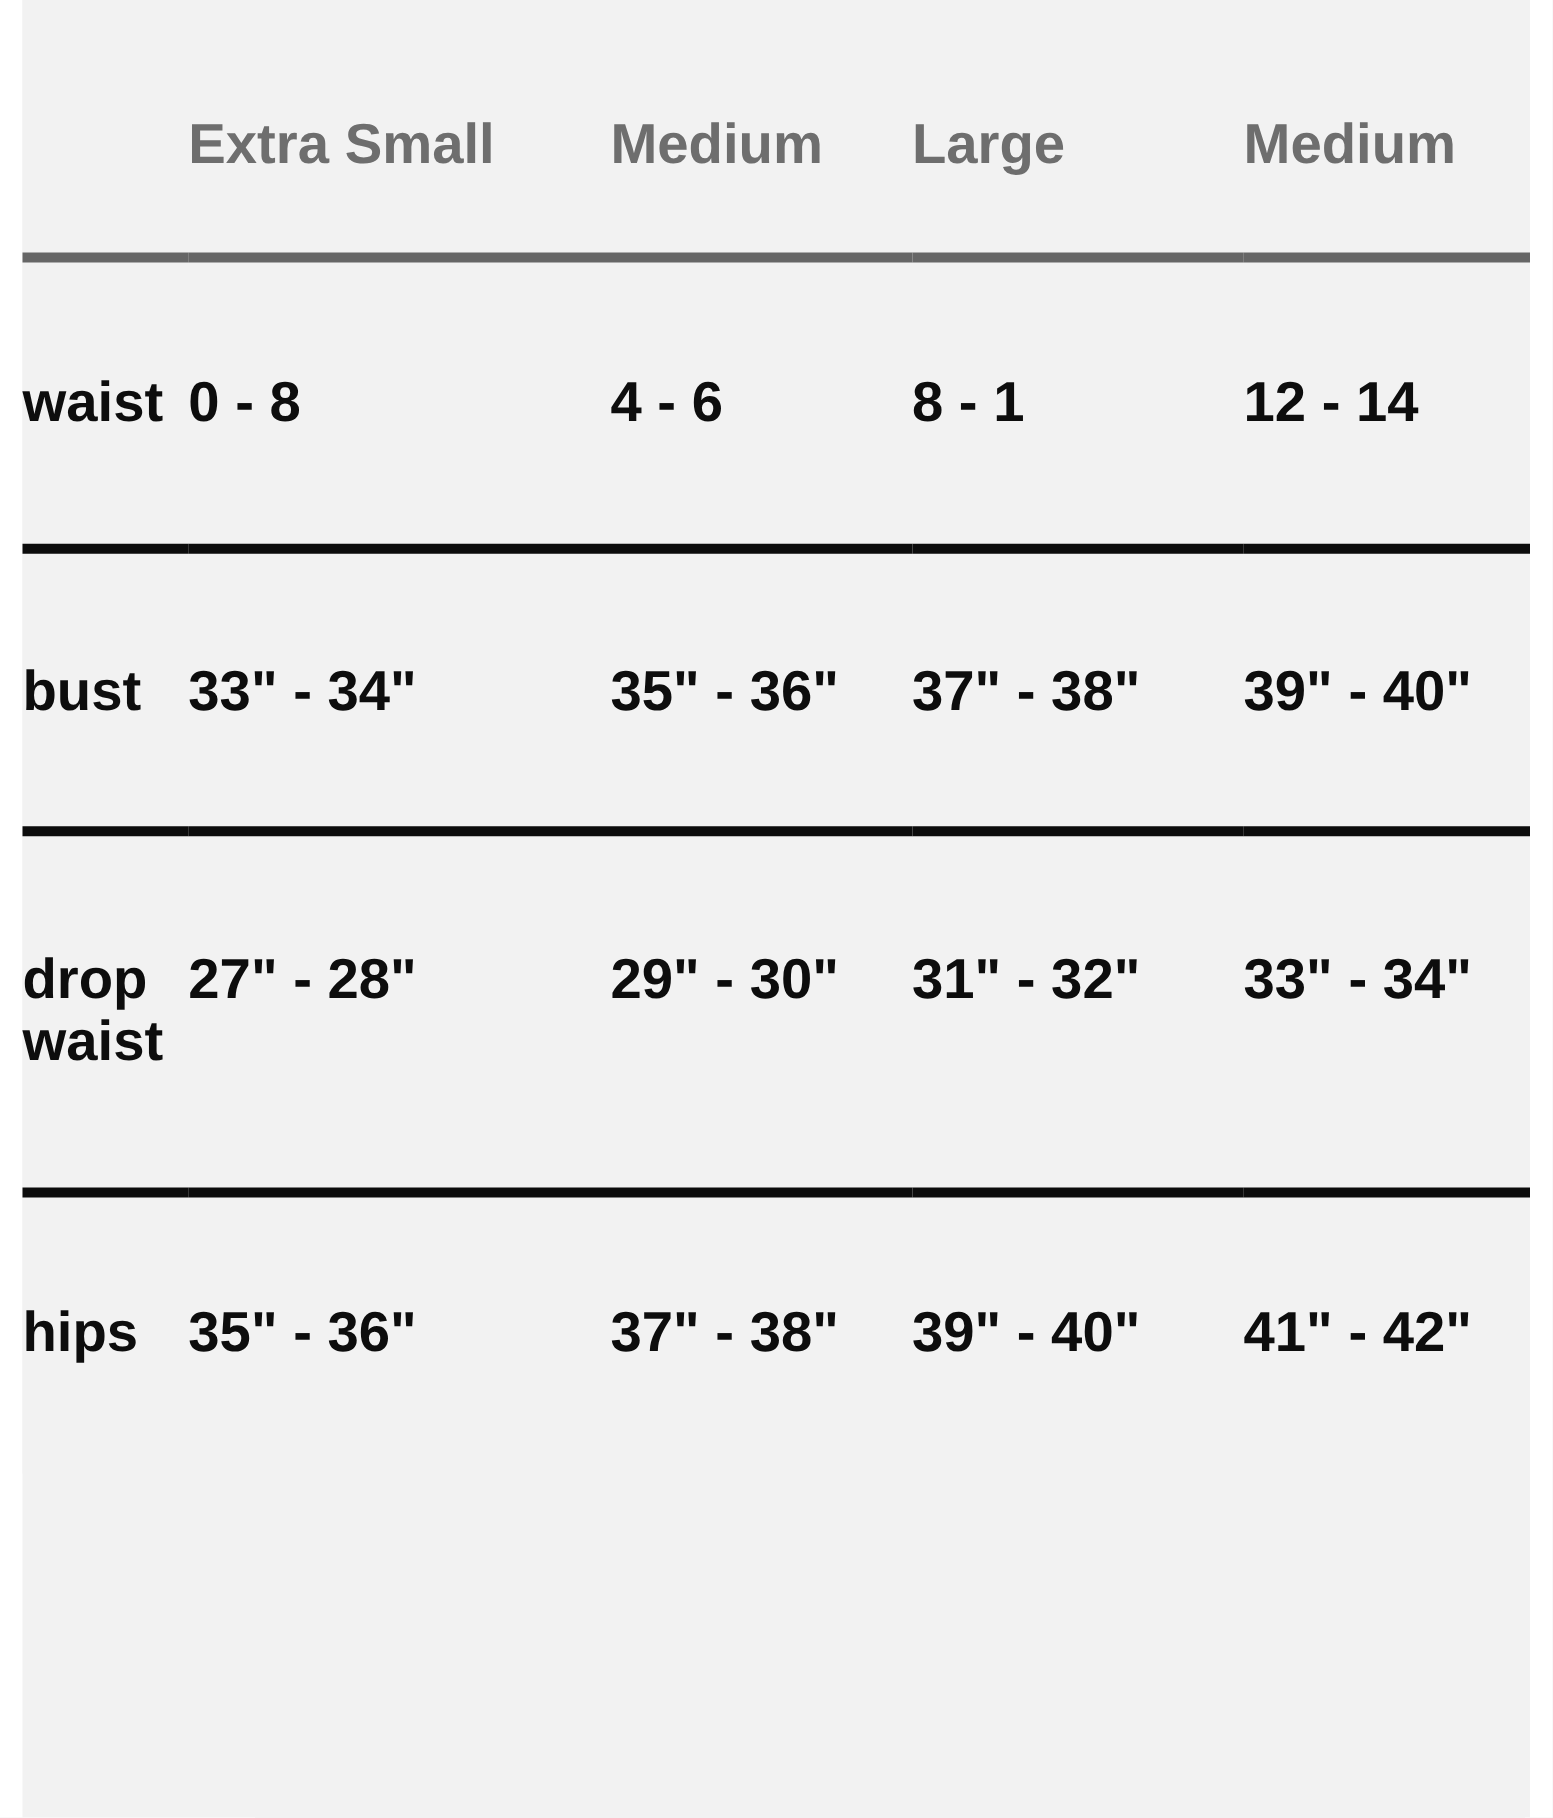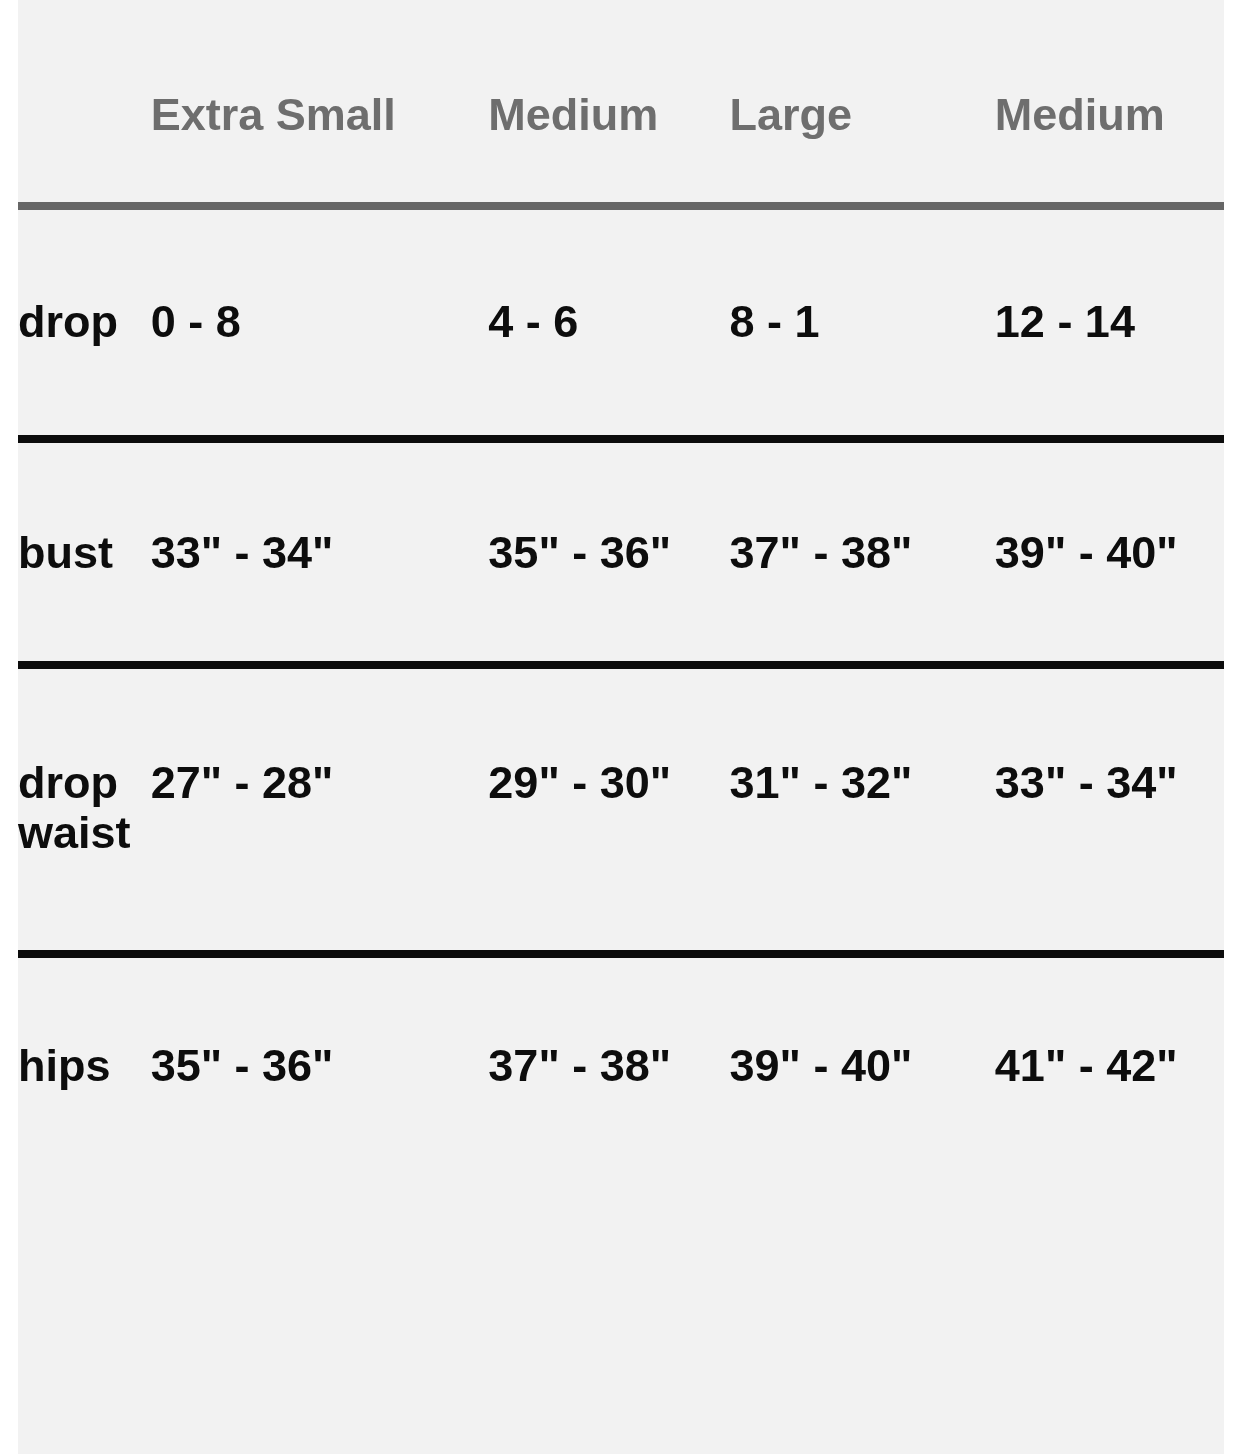--- a/index.html
+++ b/index.html
@@ -69,21 +69,21 @@
     <tbody>
       <tr class="header-row">
         <th></th>
         <th>Extra Small</th>
         <th>Medium</th>
         <th>Large</th>
         <th>Medium</th>
       </tr>
 
       <tr class="data-row r-size">
-        <th>drop</th>
+        <th>waist</th>
         <td>0 - 8</td>
         <td>4 - 6</td>
         <td>8 - 1</td>
         <td>12 - 14</td>
       </tr>
 
       <tr class="data-row r-bust">
         <th>bust</th>
         <td>33" - 34"</td>
         <td>35" - 36"</td>

